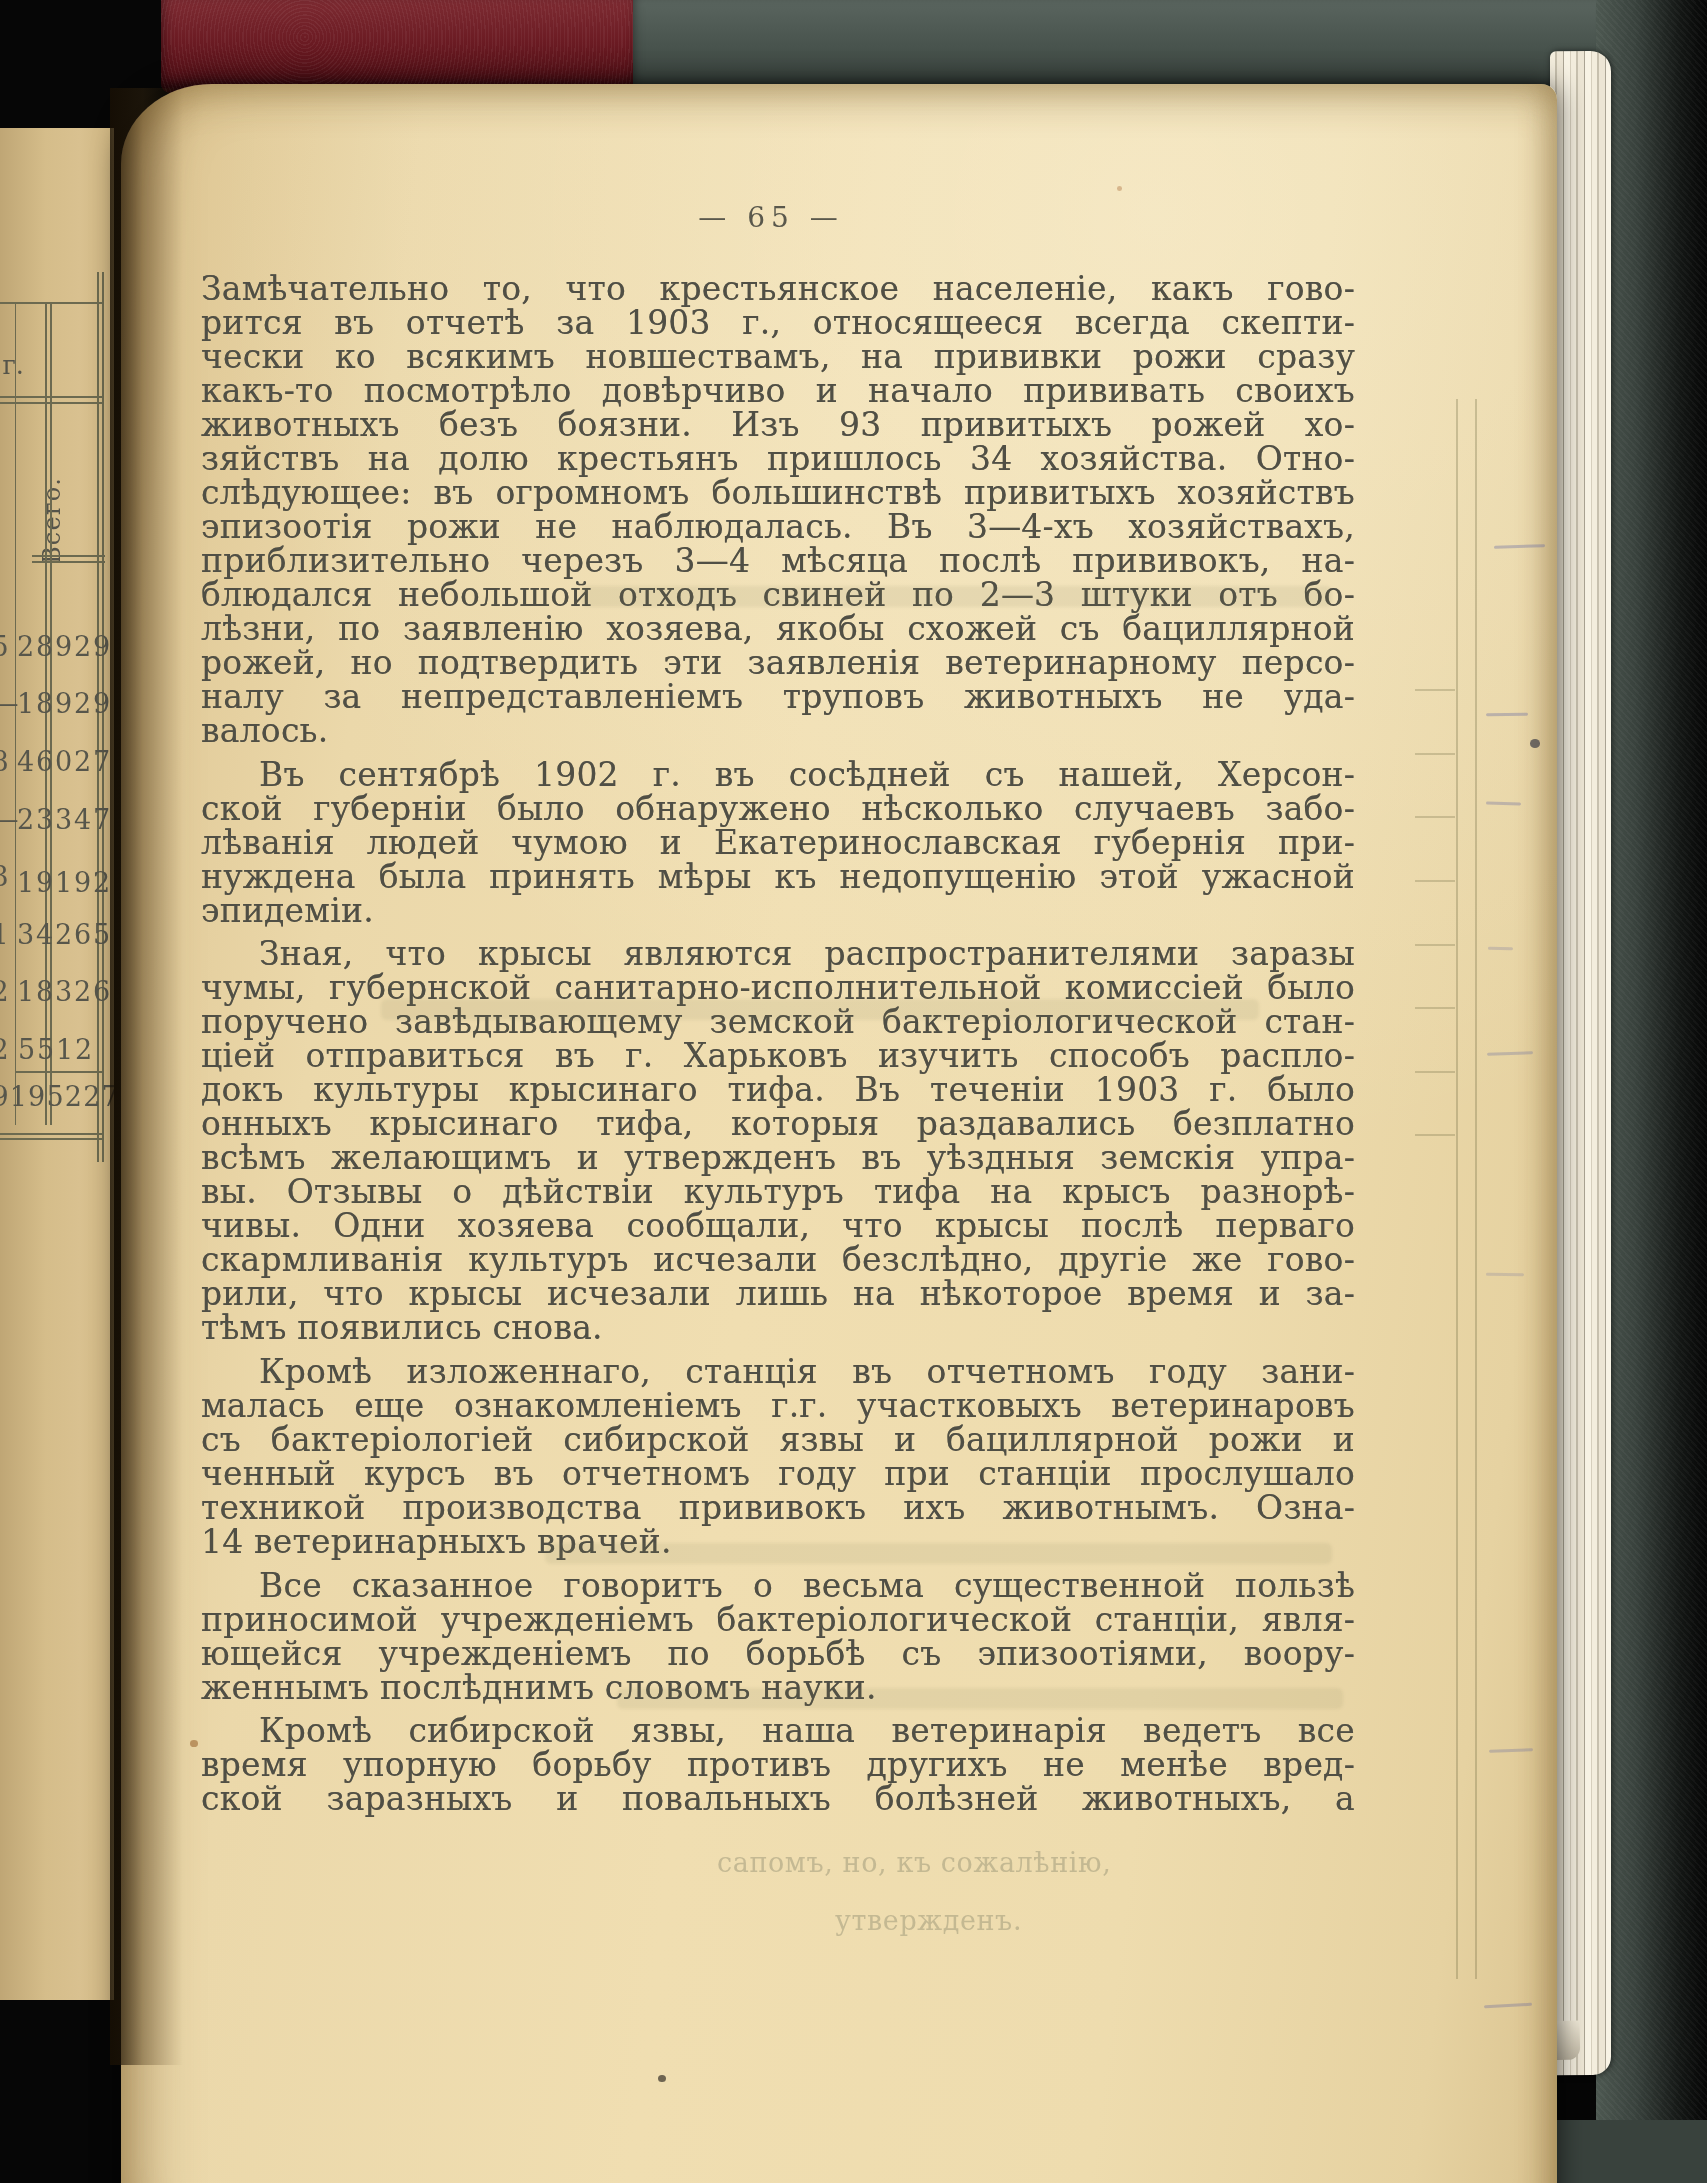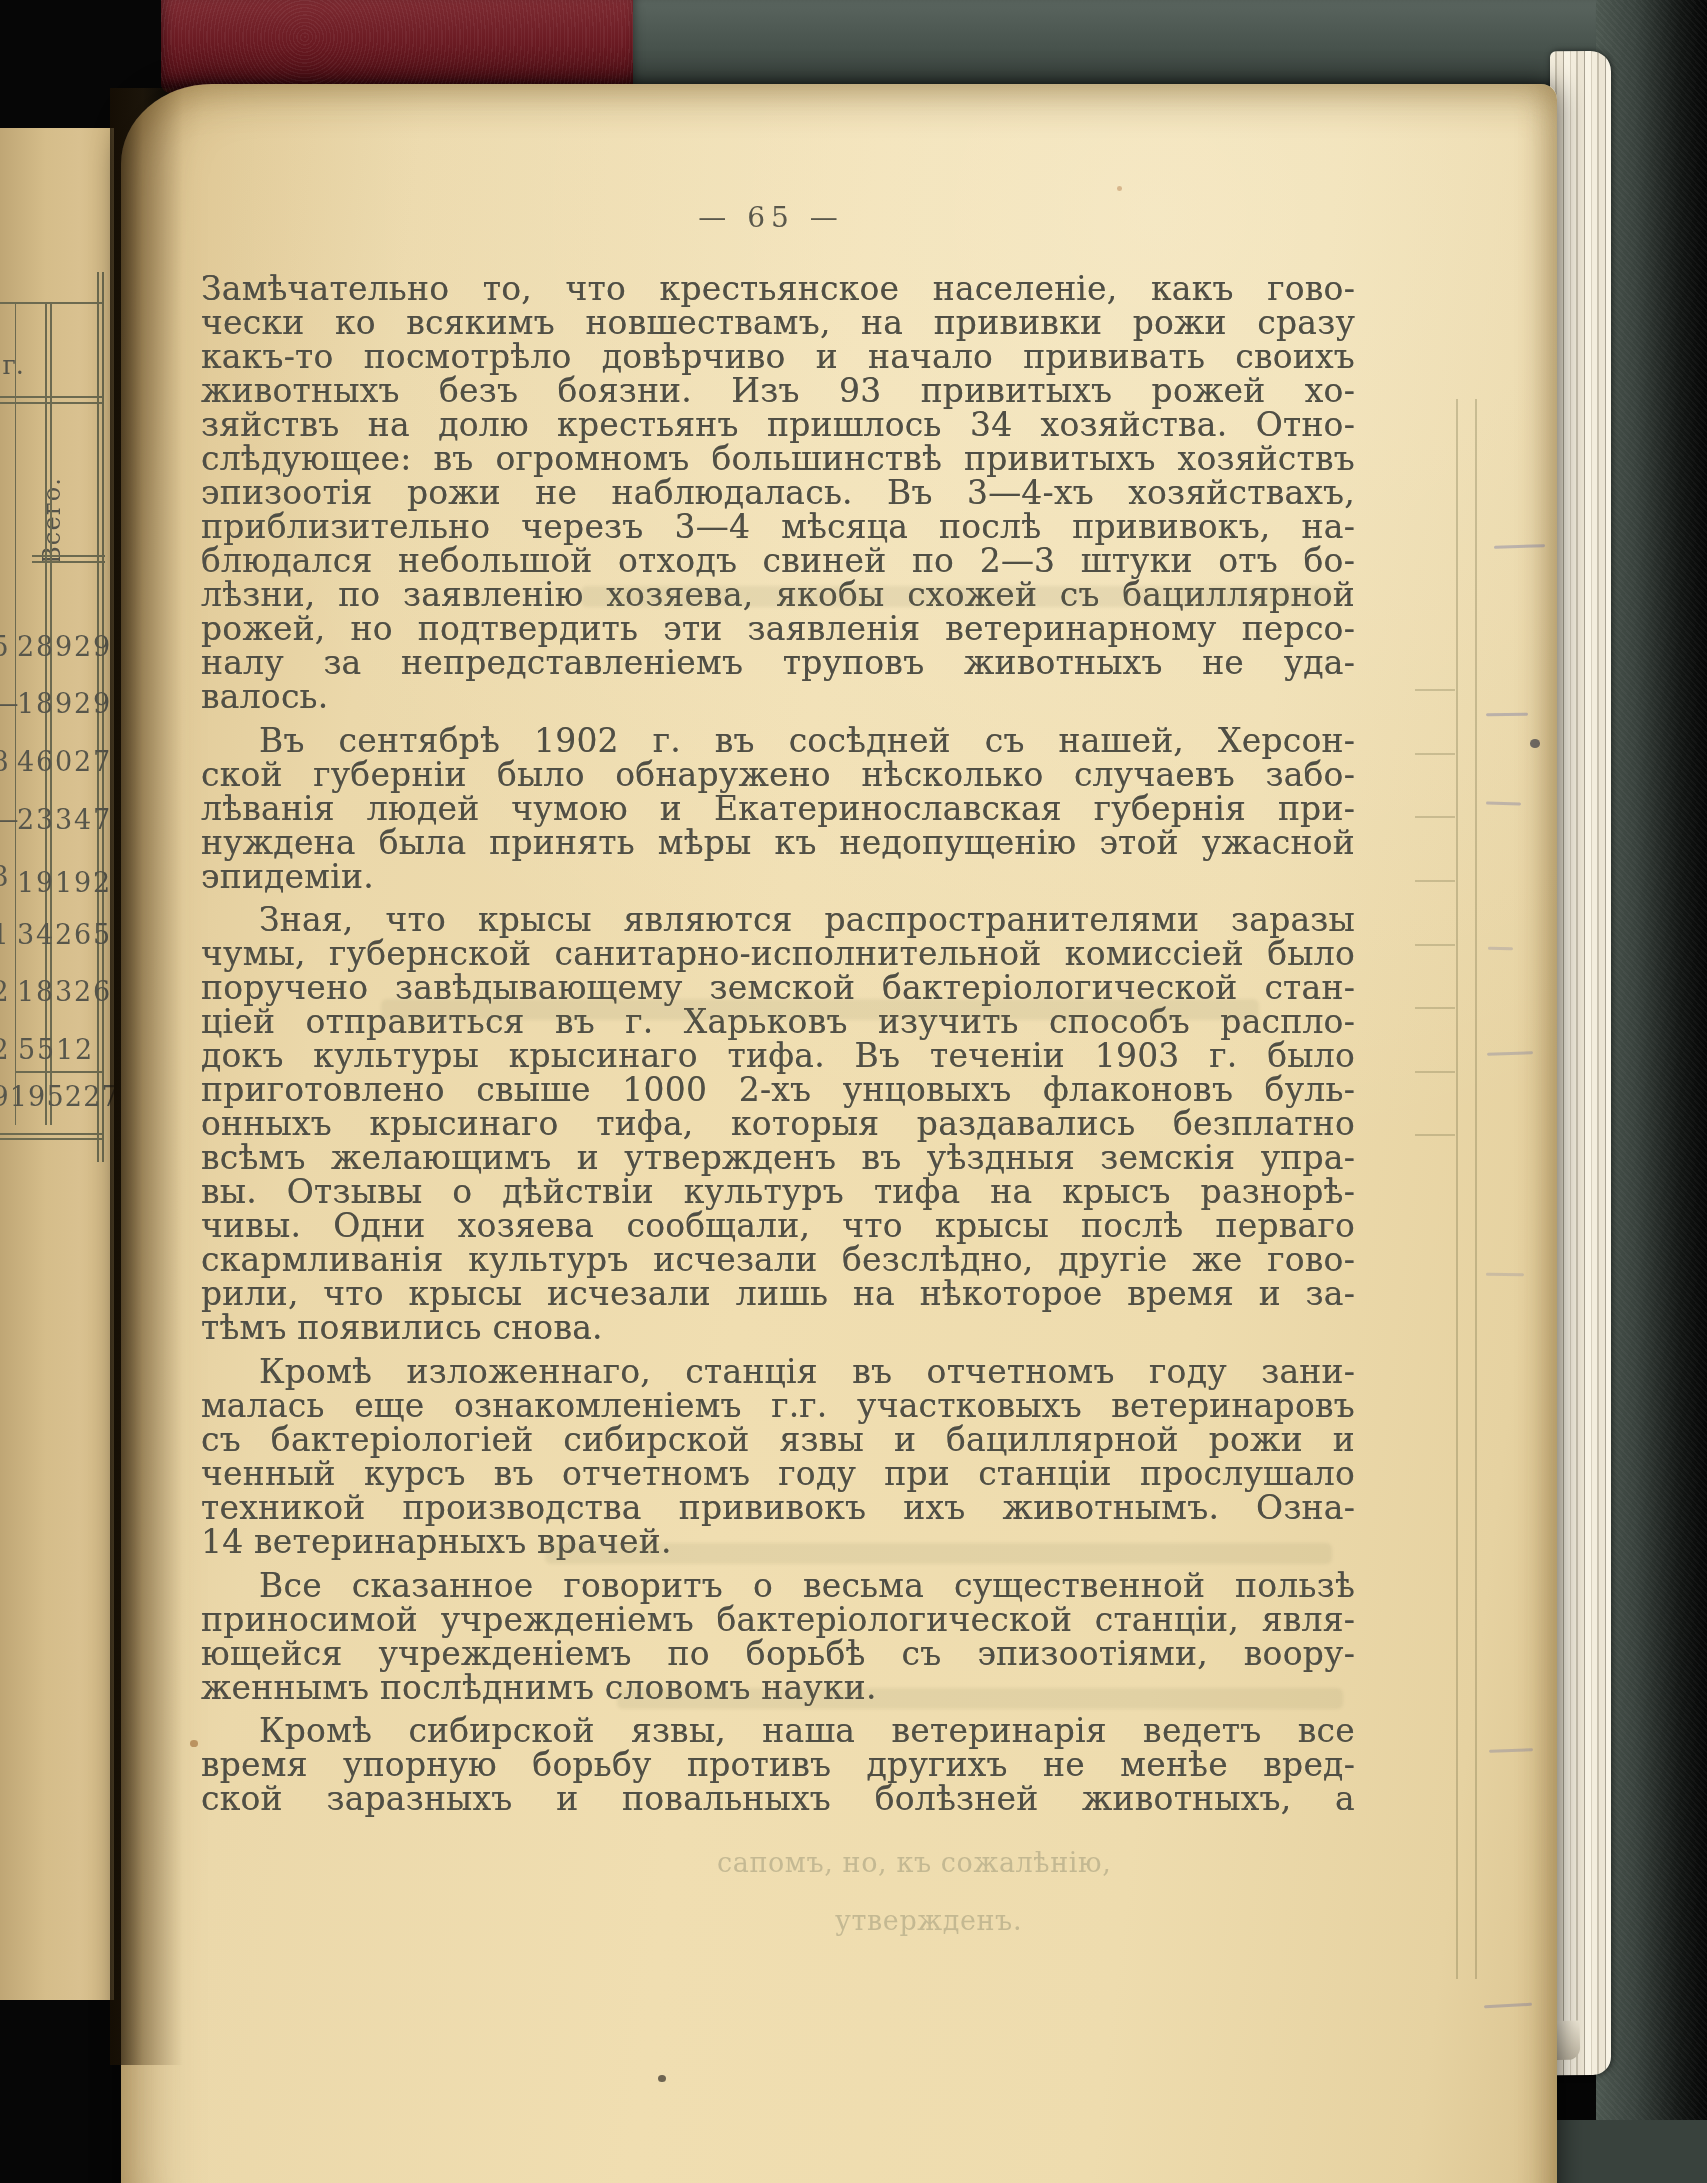--- a/index.html
+++ b/index.html
@@ -141,20 +141,21 @@
   </div>
 
   <div class="gutter-shadow"></div>
 
   <div class="main-page">
     <div class="page-number">— 65 —</div>
 
     <div class="text-block" id="text-block">
         <div class="para">
           <div class="line">Замѣчательно то, что крестьянское населеніе, какъ гово-</div>
+          <div class="line">рится въ отчетѣ за 1903 г., относящееся всегда скепти-</div>
           <div class="line">чески ко всякимъ новшествамъ, на прививки рожи сразу</div>
           <div class="line">какъ-то посмотрѣло довѣрчиво и начало прививать своихъ</div>
           <div class="line">животныхъ безъ боязни. Изъ 93 привитыхъ рожей хо-</div>
           <div class="line">зяйствъ на долю крестьянъ пришлось 34 хозяйства. Отно-</div>
           <div class="line">слѣдующее: въ огромномъ большинствѣ привитыхъ хозяйствъ</div>
           <div class="line">эпизоотія рожи не наблюдалась. Въ 3—4-хъ хозяйствахъ,</div>
           <div class="line">приблизительно черезъ 3—4 мѣсяца послѣ прививокъ, на-</div>
           <div class="line">блюдался небольшой отходъ свиней по 2—3 штуки отъ бо-</div>
           <div class="line">лѣзни, по заявленію хозяева, якобы схожей съ бациллярной</div>
           <div class="line">рожей, но подтвердить эти заявленія ветеринарному персо-</div>
@@ -167,21 +168,20 @@
           <div class="line">лѣванія людей чумою и Екатеринославская губернія при-</div>
           <div class="line">нуждена была принять мѣры къ недопущенію этой ужасной</div>
           <div class="line end">эпидеміи.</div>
         </div>
         <div class="para indent">
           <div class="line">Зная, что крысы являются распространителями заразы</div>
           <div class="line">чумы, губернской санитарно-исполнительной комиссіей было</div>
           <div class="line">поручено завѣдывающему земской бактеріологической стан-</div>
           <div class="line">ціей отправиться въ г. Харьковъ изучить способъ распло-</div>
           <div class="line">докъ культуры крысинаго тифа. Въ теченіи 1903 г. было</div>
-          <div class="line">приготовлено свыше 1000 2-хъ унцовыхъ флаконовъ буль-</div>
           <div class="line">онныхъ крысинаго тифа, которыя раздавались безплатно</div>
           <div class="line">всѣмъ желающимъ и утвержденъ въ уѣздныя земскія упра-</div>
           <div class="line">вы. Отзывы о дѣйствіи культуръ тифа на крысъ разнорѣ-</div>
           <div class="line">чивы. Одни хозяева сообщали, что крысы послѣ перваго</div>
           <div class="line">скармливанія культуръ исчезали безслѣдно, другіе же гово-</div>
           <div class="line">рили, что крысы исчезали лишь на нѣкоторое время и за-</div>
           <div class="line end">тѣмъ появились снова.</div>
         </div>
         <div class="para indent">
           <div class="line">Кромѣ изложеннаго, станція въ отчетномъ году зани-</div>

